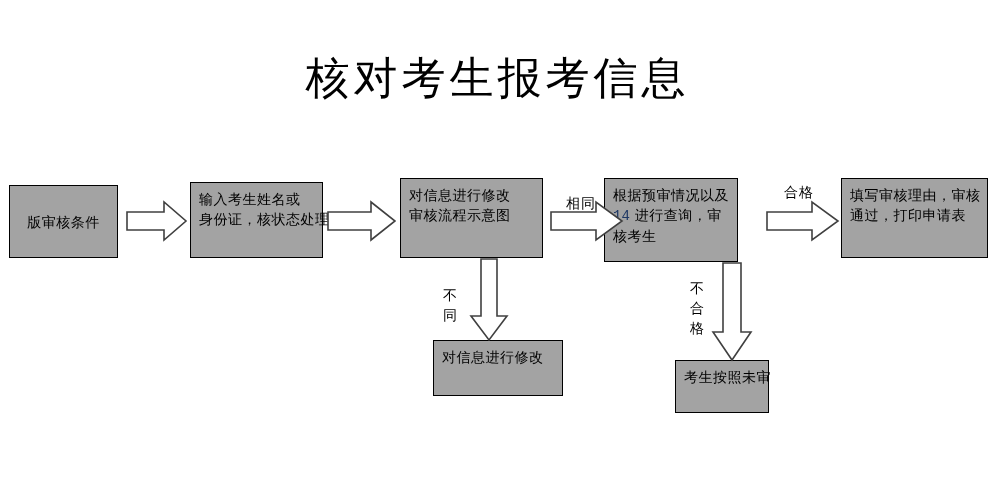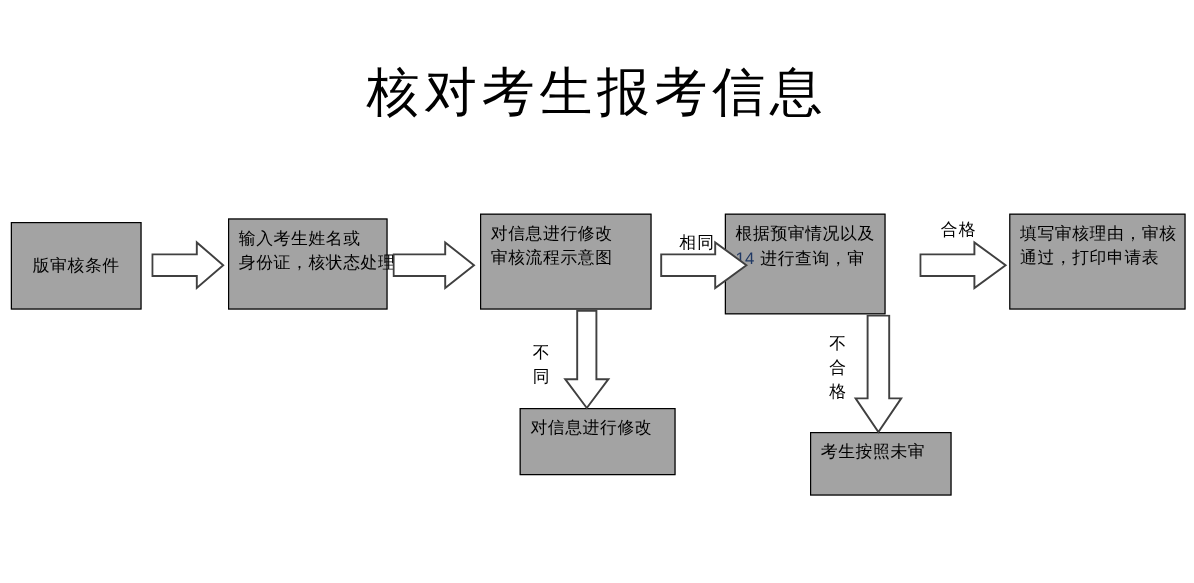--- a/index.html
+++ b/index.html
@@ -45,37 +45,36 @@
   .box.centered {
     display: flex;
     align-items: center;
     justify-content: center;
     padding: 0 6px;
     text-align: center;
   }
   .box .ln { display: block; white-space: nowrap; }
   .hl {
     color: #1f3864;
-    font-family: Liberation Sans, sans-serif;
+    font-family: Liberation Mono, monospace;
     letter-spacing: 0;
   }
   .edge-label {
     position: absolute;
     font-size: 14px;
     line-height: 17px;
     color: #000000;
     white-space: nowrap;
     letter-spacing: 1px;
   }
   .edge-label.vert {
     white-space: normal;
     width: 16px;
     line-height: 20px;
-    text-align: right;
-    font-family: Liberation Serif, serif;
+    text-align: left;
   }
   .arrow {
     position: absolute;
   }
   .arrow svg { display: block; }
 </style>
 </head>
 <body>
 
 <div id="canvas">
@@ -92,32 +91,33 @@
   </div>
 
   <div class="box" style="left:400px; top:178px; width:143px; height:80px;">
     <span class="ln">对信息进行修改</span>
     <span class="ln">审核流程示意图</span>
   </div>
 
   <div class="box" style="left:604px; top:178px; width:134px; height:84px;">
     <span class="ln">根据预审情况以及</span>
     <span class="ln"><span class="hl">14</span><span> 进行查询，审</span></span>
+    <span class="ln">核考生</span>
   </div>
 
   <div class="box" style="left:433px; top:340px; width:130px; height:56px;">
     <span class="ln">对信息进行修改</span>
   </div>
 
   <div class="box" style="left:841px; top:178px; width:147px; height:80px;">
     <span class="ln">填写审核理由，审核</span>
     <span class="ln">通过，打印申请表</span>
   </div>
 
-  <div class="box" style="left:675px; top:360px; width:118px; height:53px;">
+  <div class="box" style="left:675px; top:360px; width:94px; height:53px;">
     <span class="ln">考生按照未审</span>
   </div>
 
   <div class="arrow" style="left:126px; top:199px;">
     <svg width="62" height="44" viewBox="0 0 62 44">
       <polygon points="1,13 38,13 38,3 60,22 38,41 38,31 1,31" fill="#ffffff" stroke="#404040" stroke-width="1.6"></polygon>
     </svg>
   </div>
 
   <div class="arrow" style="left:327px; top:199px;">

